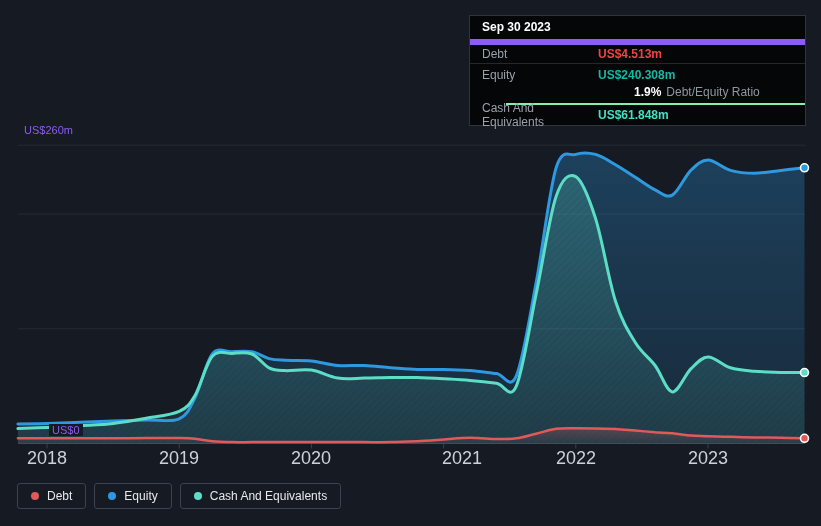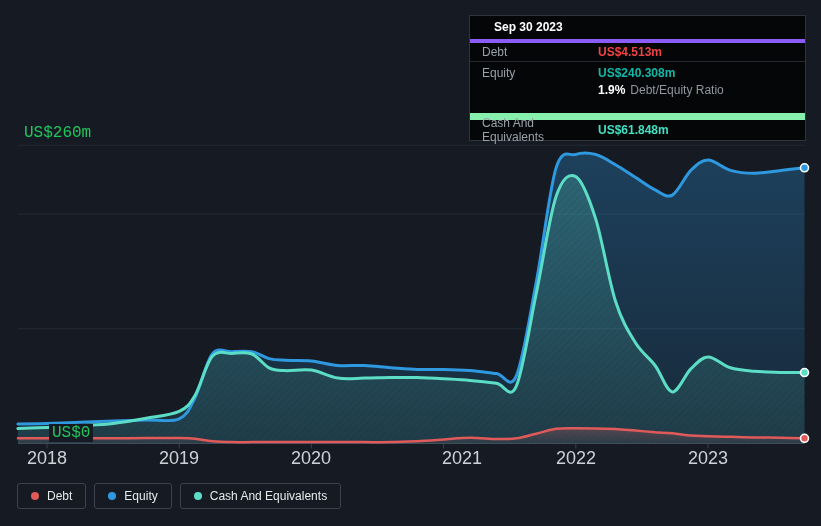--- a/index.html
+++ b/index.html
@@ -2,37 +2,37 @@
 <html><head>
 <meta charset="utf-8">
 <style>
   html,body{margin:0;padding:0;background:#151A23;width:821px;height:526px;overflow:hidden;
     font-family:"Liberation Sans",sans-serif;}
   #stage{position:relative;width:821px;height:526px;background:#151A23;}
 
   
   .tooltip{position:absolute;left:469px;top:15px;width:337px;background:#040608;
     border:1px solid #2E343C;box-sizing:border-box;z-index:10;font-size:12px;color:#fff;}
-  .tt-title{height:23px;line-height:23px;padding-left:24px;font-weight:bold;border-bottom:4px solid #8b5cf6;}
+  .tt-title{height:23px;line-height:23px;padding-left:12px;font-weight:bold;border-bottom:6px solid #8b5cf6;}
   .tt-row{display:flex;align-items:center;}
   .tt-row .lbl{width:116px;padding-left:12px;color:#99A1AA;flex:0 0 auto;}
   .tt-row .val{font-weight:bold;}
   .tt-debt{height:18px;border-bottom:1px solid #23282E;}
   .tt-equity{height:17px;padding-top:2px;}
-  .tt-ratio{height:18px;border-bottom:7px solid #86efac;padding-bottom:14px;}
+  .tt-ratio{height:18px;border-bottom:2px solid #86efac;padding-bottom:2px;margin-left:36px;}
   .tt-cash{height:20px;}
   .v-debt{color:#ef4444;}
   .v-equity{color:#14b8a6;}
   .v-cash{color:#43E0C1;}
   .ratio-pct{color:#FFFFFF;font-weight:bold;}
   .ratio-lbl{color:#8F979F;margin-left:5px;}
 
   
   #plot{position:absolute;left:18px;top:142px;width:787px;height:308px;overflow:visible;}
-  .ylab{position:absolute;color:#22c55e;font-size:16px;z-index:5;font-family:Liberation Mono, monospace;}
+  .ylab{position:absolute;color:#8b5cf6;font-size:11px;z-index:5;}
   .ylab-top{left:24px;top:124px;}
   .ylab-zero{left:22px;top:424px;background:#151A23;padding:0 3px;margin-left:27px;}
   .xlab{position:absolute;top:448px;width:44px;text-align:center;color:#CDD2D9;font-size:18px;}
 
   
   .legend{position:absolute;left:17px;top:483px;display:flex;gap:8px;z-index:5;}
   .leg-item{display:flex;align-items:center;gap:8px;height:26px;padding:0 13px;
     border:1px solid #3A434F;border-radius:3px;color:#E6E9EC;font-size:12px;cursor:pointer;box-sizing:border-box;}
   .leg-dot{width:8px;height:8px;border-radius:50%;flex:0 0 auto;}
 </style>

